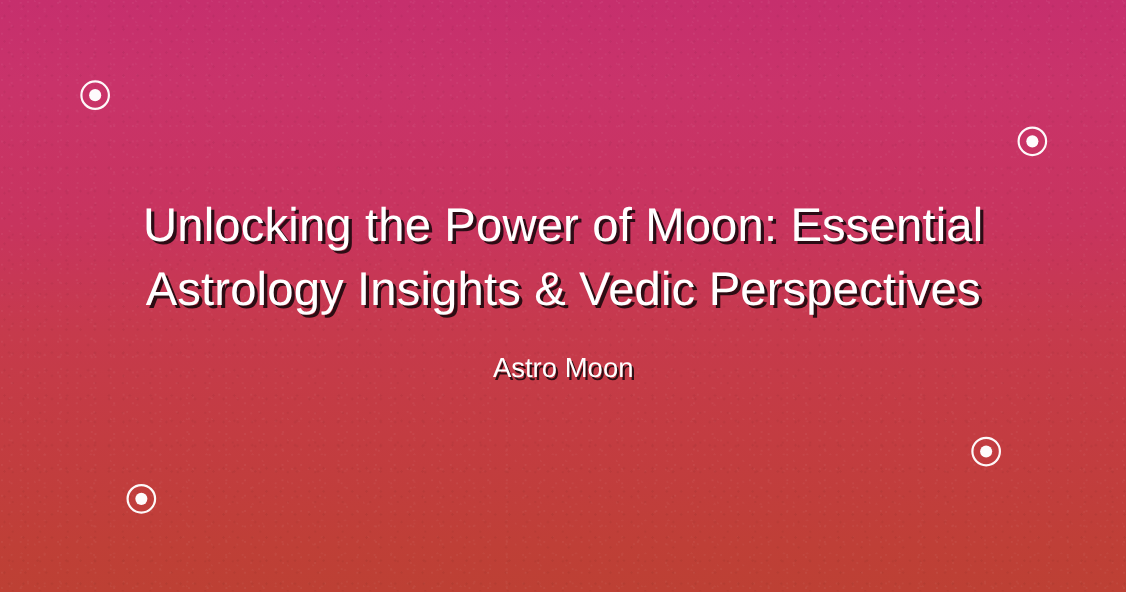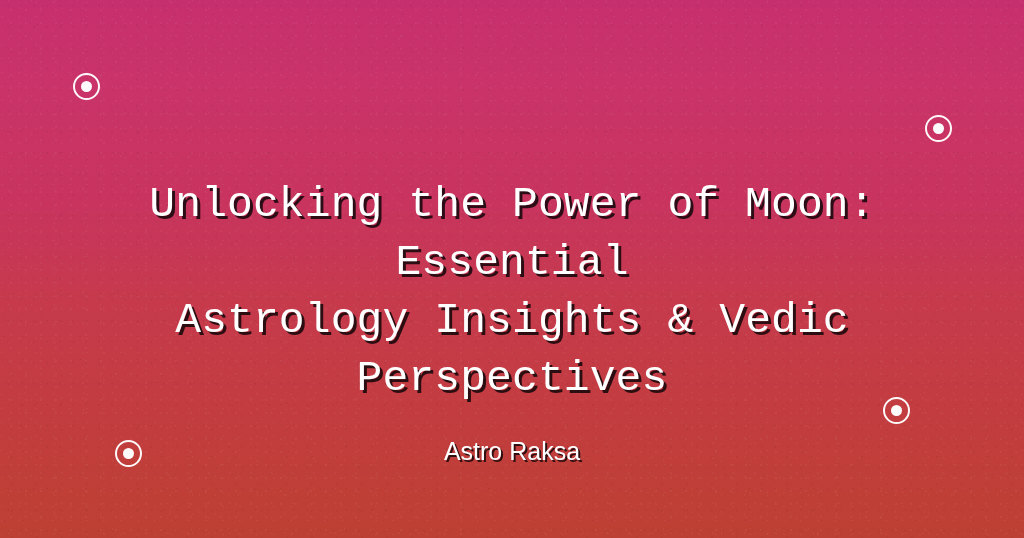--- a/index.html
+++ b/index.html
@@ -66,21 +66,20 @@
     padding:0 56px;
   }
   #slide-title {
     color:#ffffff;
     font-size:43px;
     font-weight:400;
     line-height:58px;
     letter-spacing:.1px;
     text-shadow:3px 3px 0 rgba(10,4,6,.82);
     white-space:pre-line;
-    font-family:Liberation Mono, monospace;
   }
   #slide-subtitle {
     color:#ffffff;
     font-size:25px;
     font-weight:400;
     line-height:30px;
     margin-top:28px;
     text-shadow:2px 2px 0 rgba(10,4,6,.8);
   }
 </style>
@@ -95,16 +94,16 @@
 
   <div class="deco-circle" style="left:925px; top:115px; width:27px; height:27px;"></div>
 
   <div class="deco-circle" style="left:115px; top:440px; width:27px; height:27px;"></div>
 
   <div class="deco-circle" style="left:883px; top:397px; width:27px; height:27px;"></div>
 
   <div id="text-block">
     <div id="slide-title">Unlocking the Power of Moon: Essential
 Astrology Insights &amp; Vedic Perspectives</div>
-    <div id="slide-subtitle">Astro Raksa</div>
+    <div id="slide-subtitle">Astro Moon</div>
   </div>
 
 </div>
 
 </body></html>

